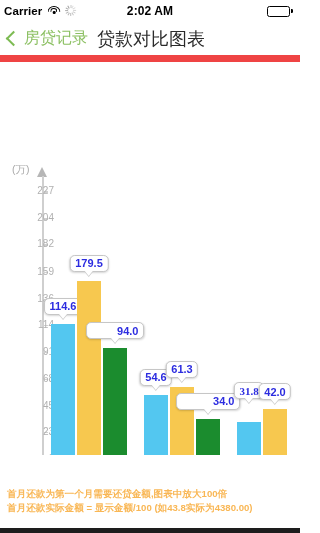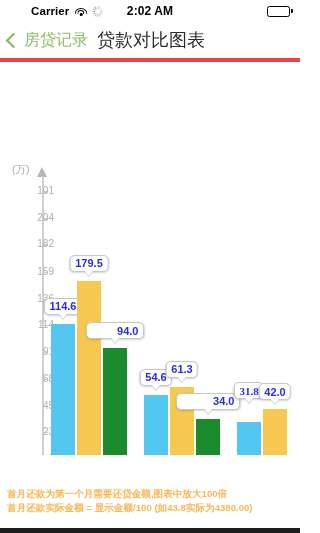--- a/index.html
+++ b/index.html
@@ -10,21 +10,21 @@
     overflow:hidden;
   }
   #app { position:relative; width:300px; height:533px; background:#fff; }
 
   
   .statusbar{
     position:absolute; top:0; left:0; width:300px; height:22px;
     display:flex; align-items:center; background:#fff;
     font-size:11.5px; font-weight:bold; color:#000; letter-spacing:.1px;
   }
-  .sb-left{ display:flex; align-items:flex-end; gap:5px; padding-left:4px;margin-left:27px; }
+  .sb-left{ display:flex; align-items:flex-start; gap:5px; padding-left:4px; }
   .sb-center{ position:absolute; left:0; right:0; text-align:center;
               font-size:12px; font-weight:bold; }
   .sb-right{ margin-left:auto; padding-right:7px; display:flex; align-items:center; }
   .wifi-ic{ display:inline-block; width:13px; height:10px; position:relative; }
   .wifi-ic i{ position:absolute; border:1.4px solid #000; border-bottom:none;
               border-radius:50% 50% 0 0 / 100% 100% 0 0; left:50%; transform:translateX(-50%); }
   .wifi-ic i:nth-child(1){ width:13px; height:6px; top:0.5px; }
   .wifi-ic i:nth-child(2){ width:7.5px; height:3.5px; top:3.2px; }
   .wifi-ic i:nth-child(3){ width:2.6px; height:2.6px; top:6.4px;
               border-radius:50%; background:#000; border:none; }
@@ -33,21 +33,21 @@
               background:#000; transform-origin:0.6px 5.5px; }
   .batt{ display:flex; align-items:center; }
   .batt-body{ width:23px; height:11px; border:1.3px solid #000; border-radius:2.5px; padding:1.2px; }
   .batt-fill{ width:100%; height:100%; background:#000; border-radius:1px; }
   .batt-cap{ width:1.8px; height:4.5px; background:#000; border-radius:0 1.3px 1.3px 0; margin-left:1px; }
 
   
   .navbar{
     position:absolute; top:22px; left:0; width:300px; height:40px;
     display:flex; align-items:center; background:#fff;
-    border-bottom:4px solid #ef4444;
+    border-bottom:7px solid #ef4444;
   }
   .nav-back{ display:flex; align-items:center; padding-left:8px; cursor:pointer; }
   .chev{ width:11px; height:11px; border-left:2.6px solid #7DBB53; border-bottom:2.6px solid #7DBB53;
          transform:rotate(45deg); margin-right:5px; }
   .nav-back-label{ color:#8CC063; font-size:16px; }
   .nav-title{ color:#2b2b2b; font-size:18px; margin-left:9px; white-space:nowrap; }
 
   
   .chart-wrap{
     position:absolute; top:63px; left:0; width:300px; height:392px;
@@ -160,21 +160,21 @@
         <div class="ylabel" style="top: 261.575px;">114</div>
         <div class="ytick" style="top: 235.633px;"></div>
         <div class="ylabel" style="top: 235.633px;">136</div>
         <div class="ytick" style="top: 208.512px;"></div>
         <div class="ylabel" style="top: 208.512px;">159</div>
         <div class="ytick" style="top: 181.392px;"></div>
         <div class="ylabel" style="top: 181.392px;">182</div>
         <div class="ytick" style="top: 155.45px;"></div>
         <div class="ylabel" style="top: 155.45px;">204</div>
         <div class="ytick" style="top: 128.329px;"></div>
-        <div class="ylabel" style="top: 128.329px;">101</div>
+        <div class="ylabel" style="top: 128.329px;">227</div>
       </div>
     <div class="plot" id="plot">
         <div class="group" style="left: 8px; width: 76px;">
           <div class="bar" style="left: 0px; height: 135.132px; background: rgb(83, 199, 240);"></div>
           <div class="bubble" style="left: 12px; bottom: 144.132px;">114.6</div>
           <div class="bar" style="left: 26px; height: 178.408px; background: rgb(247, 200, 79);"></div>
           <div class="bubble" style="left: 38px; bottom: 187.408px;">179.5</div>
           <div class="bar" style="left: 52px; height: 110.842px; background: rgb(27, 140, 46);"></div>
           <div class="bubble" style="left: 64px; bottom: 119.842px; padding-left: 30px;">94.0</div>
         </div>

